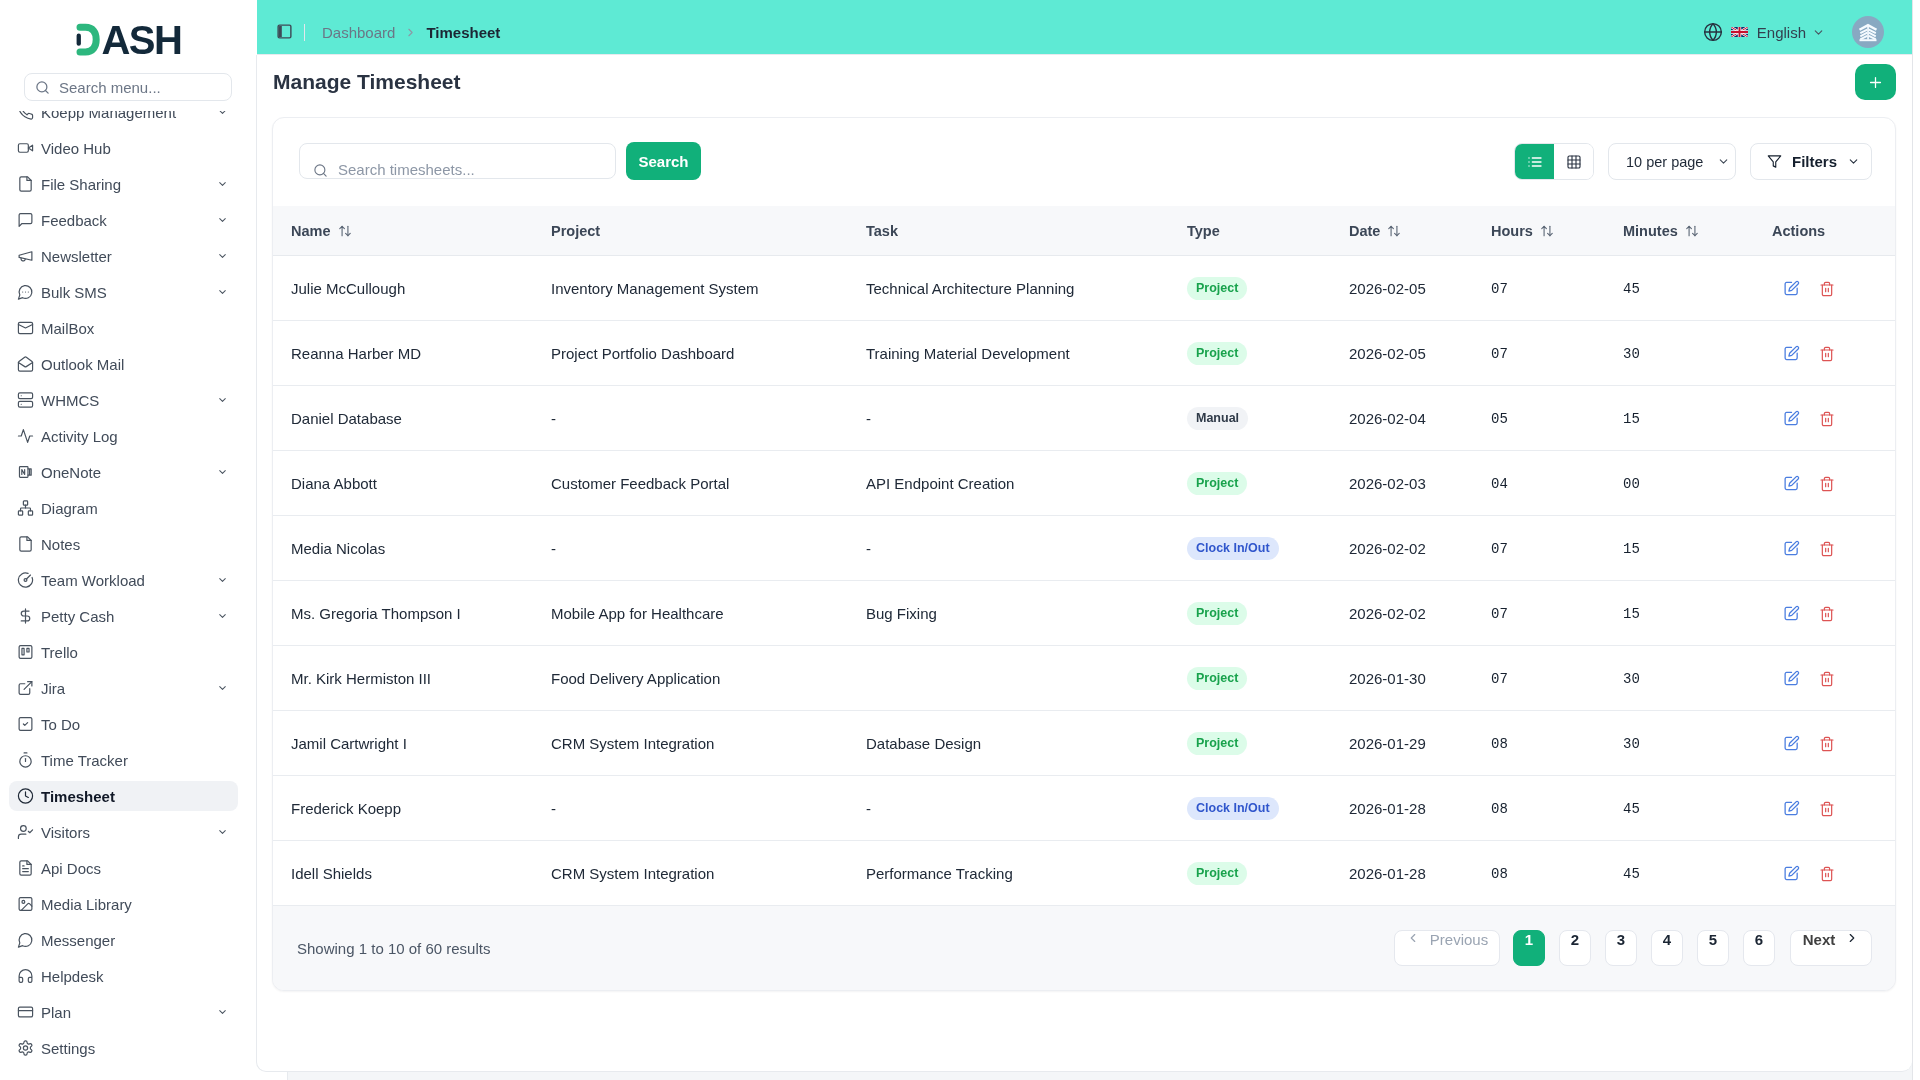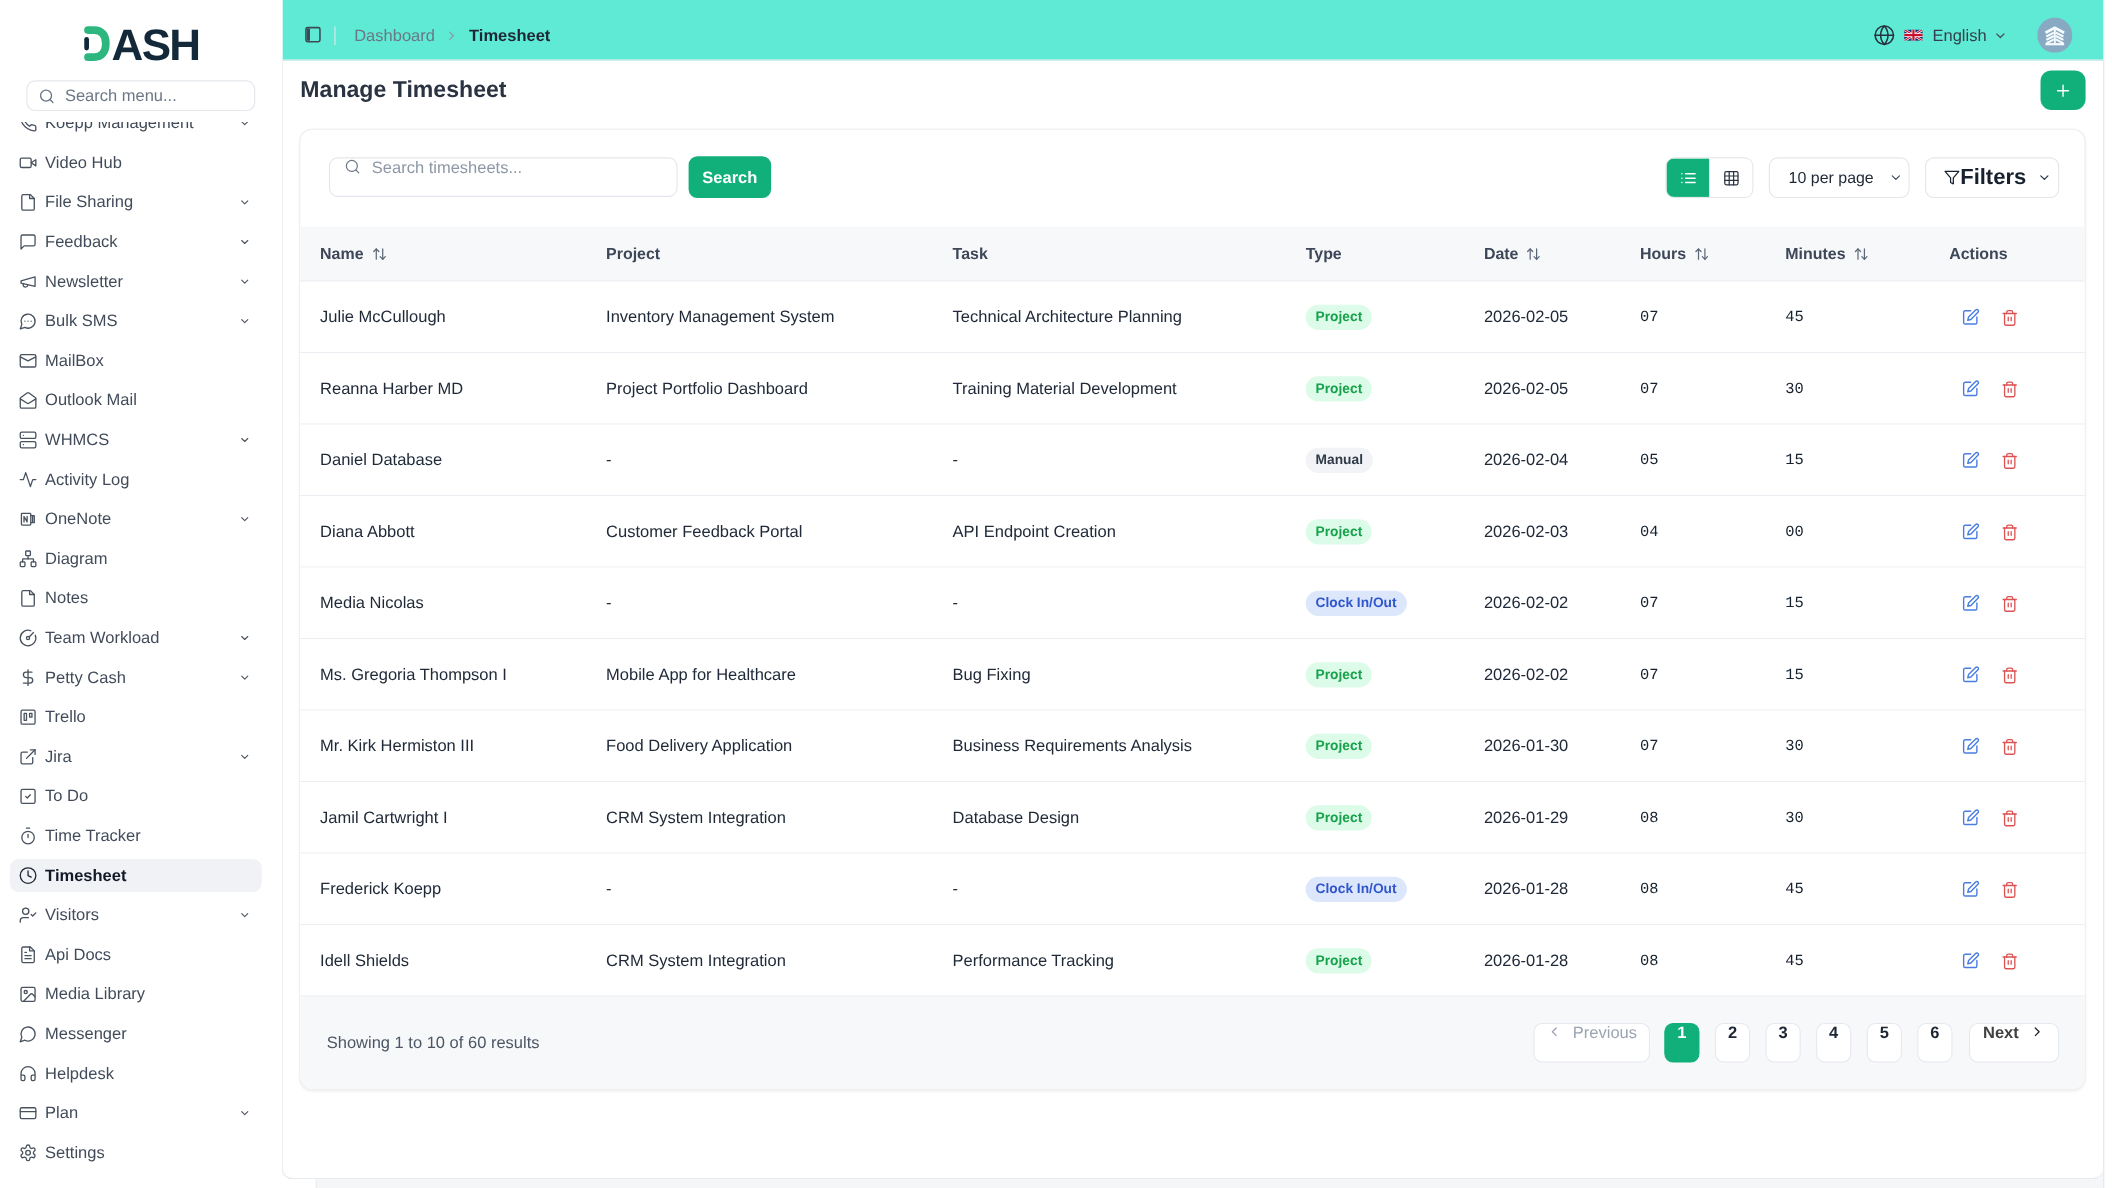--- a/index.html
+++ b/index.html
@@ -25,34 +25,34 @@
 #crumb{position:absolute;left:65px;top:9px;height:46px;display:flex;align-items:center;font-size:15px}
 #crumb .c1{color:#6b7686}
 #crumb .cc{margin:0 9px;color:#8d97a5;display:flex}
 #crumb .c2{color:#1c2634;font-weight:bold}
 #hright{position:absolute;right:87px;top:9px;height:46px;display:flex;align-items:center}
 #avatar{position:absolute;right:28px;top:16px}
 #pgtitle{position:absolute;left:273px;top:70px;font-size:21px;font-weight:bold;color:#2a3342}
 #addbtn{position:absolute;left:1855px;top:64px;width:41px;height:36px;background:#11b07a;border-radius:10px;display:flex;align-items:center;justify-content:center;color:#fff}
 #card{position:absolute;left:272px;top:117px;width:1624px;height:874px;background:#fff;border:1px solid #eceef2;border-radius:12px;box-shadow:0 1px 2px rgba(16,24,40,.05)}
 #card .in{position:absolute;left:0;top:0;right:0;bottom:0}
-#tsearch{position:absolute;left:26px;top:25px;width:317px;height:36px;border:1px solid #e3e7ec;border-radius:8px;display:flex;align-items:flex-start}
+#tsearch{position:absolute;left:26px;top:25px;width:317px;height:36px;border:1px solid #e3e7ec;border-radius:8px;display:flex;align-items:flex-end}
 #tsearch svg{margin-left:13px;color:#6c7686}
 #tsearch span{margin-left:10px;font-size:15px;color:#8d97a6}
 #searchbtn{position:absolute;left:353px;top:24px;width:75px;height:38px;background:#11b07a;border-radius:8px;color:#fff;font-size:15px;font-weight:bold;display:flex;align-items:center;justify-content:center}
 #vtoggle{position:absolute;left:1241px;top:25px;width:80px;height:37px;border:1px solid #e3e7ec;border-radius:8px;overflow:hidden;display:flex}
 #vtoggle .seg{width:40px;height:100%;display:flex;align-items:center;justify-content:center}
 #vtoggle .on{background:#11b07a;color:#fff}
 #vtoggle .off{background:#fff;color:#2a3342}
 #perpage{position:absolute;left:1335px;top:25px;width:128px;height:37px;border:1px solid #e3e7ec;border-radius:8px;background:#fff;display:flex;align-items:center;font-size:14.5px;color:#1f2937}
 #perpage span{margin-left:17px}
 #perpage svg{margin-left:14px;color:#3f4956}
 #filters{position:absolute;left:1477px;top:25px;width:122px;height:37px;border:1px solid #e3e7ec;border-radius:8px;background:#fff;display:flex;align-items:center;color:#16202e}
 #filters .fi{margin-left:16px;display:flex}
-#filters b{font-size:20px}
+#filters b{margin-left:10px;font-size:15px}
 #filters .cv{margin-left:10px;display:flex;color:#27313f}
 #thead{position:absolute;left:0;top:88px;width:1622px;height:50px;background:#f7f8fa;border-bottom:1px solid #e7eaee}
 .hcell{position:absolute;top:0;height:50px;display:flex;align-items:center;font-size:14.5px;font-weight:bold;color:#3c4757}
 .hcell svg{margin-left:7px;color:#5c6776}
 .trow{position:absolute;left:0;width:1622px;height:65px;border-bottom:1px solid #e9ecf0;background:#fff}
 .tcell{position:absolute;top:0;height:65px;display:flex;align-items:center;font-size:15px;color:#202a38}
 .mono{font-family:"Liberation Mono",monospace;font-size:14px;color:#16202e}
 .pill{display:inline-block;padding:4px 9px;border-radius:999px;font-size:12.5px;font-weight:bold;line-height:15px}
 .pill.project{background:#dcfce9;color:#18a24c}
 .pill.manual{background:#f1f3f6;color:#2f3a48}
@@ -689,21 +689,20 @@
               <path d="M19 6v14a2 2 0 0 1-2 2H7a2 2 0 0 1-2-2V6"></path>
               <path d="M8 6V4a2 2 0 0 1 2-2h4a2 2 0 0 1 2 2v2"></path>
               <path d="M10 11v5M14 11v5"></path>
             </svg>
           </span>
         </div>
 </div>
 <div class="trow" style="top:528px">
 <div class="tcell" style="left:18px">Mr. Kirk Hermiston III</div>
 <div class="tcell" style="left:278px">Food Delivery Application</div>
-<div class="tcell" style="left:593px">Business Requirements Analysis</div>
 <div class="tcell" style="left:914px">
           <span class="pill project">Project</span>
         </div>
 <div class="tcell" style="left:1076px;font-weight:500">2026-01-30</div>
 <div class="tcell mono" style="left:1218px">07</div>
 <div class="tcell mono" style="left:1350px">30</div>
 <div class="act" style="left:1510px">
           <span class="edit">
             <svg width="17" height="17" viewBox="0 0 24 24" fill="none" stroke="currentColor" stroke-width="1.8" stroke-linecap="round" stroke-linejoin="round">
               <path d="M12 3.5H5a2 2 0 0 0-2 2v13a2 2 0 0 0 2 2h13a2 2 0 0 0 2-2v-7"></path>

